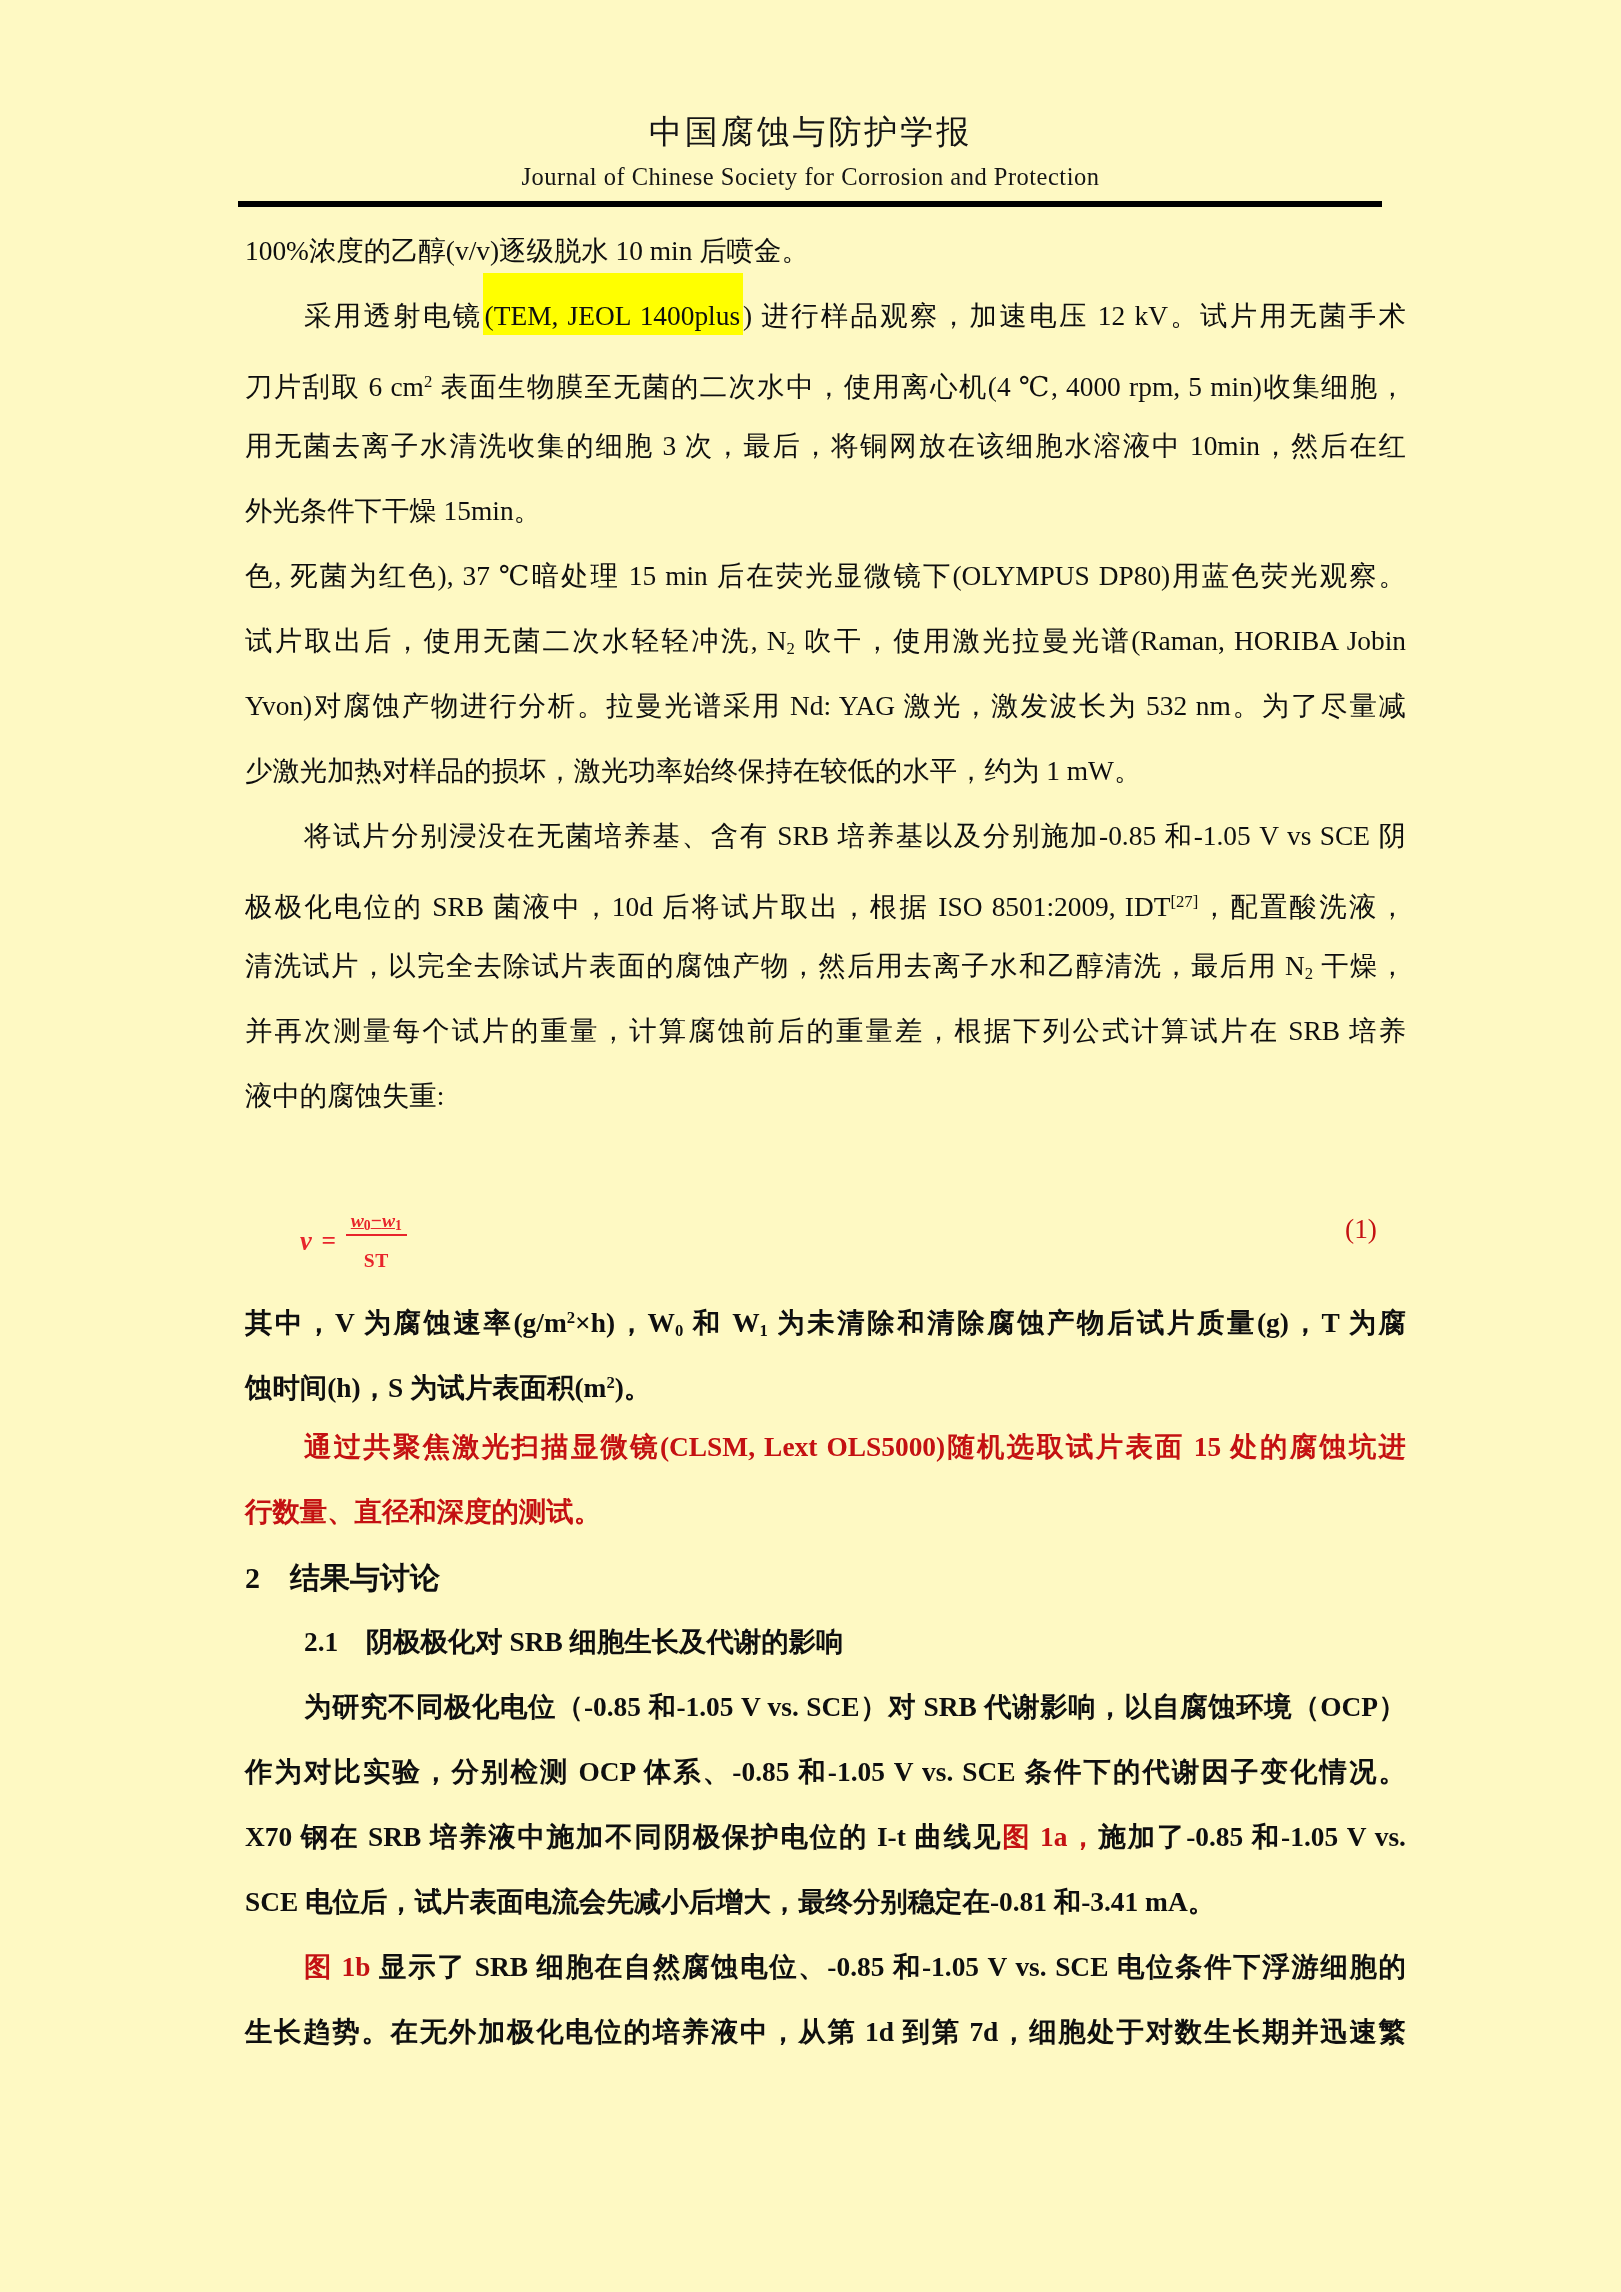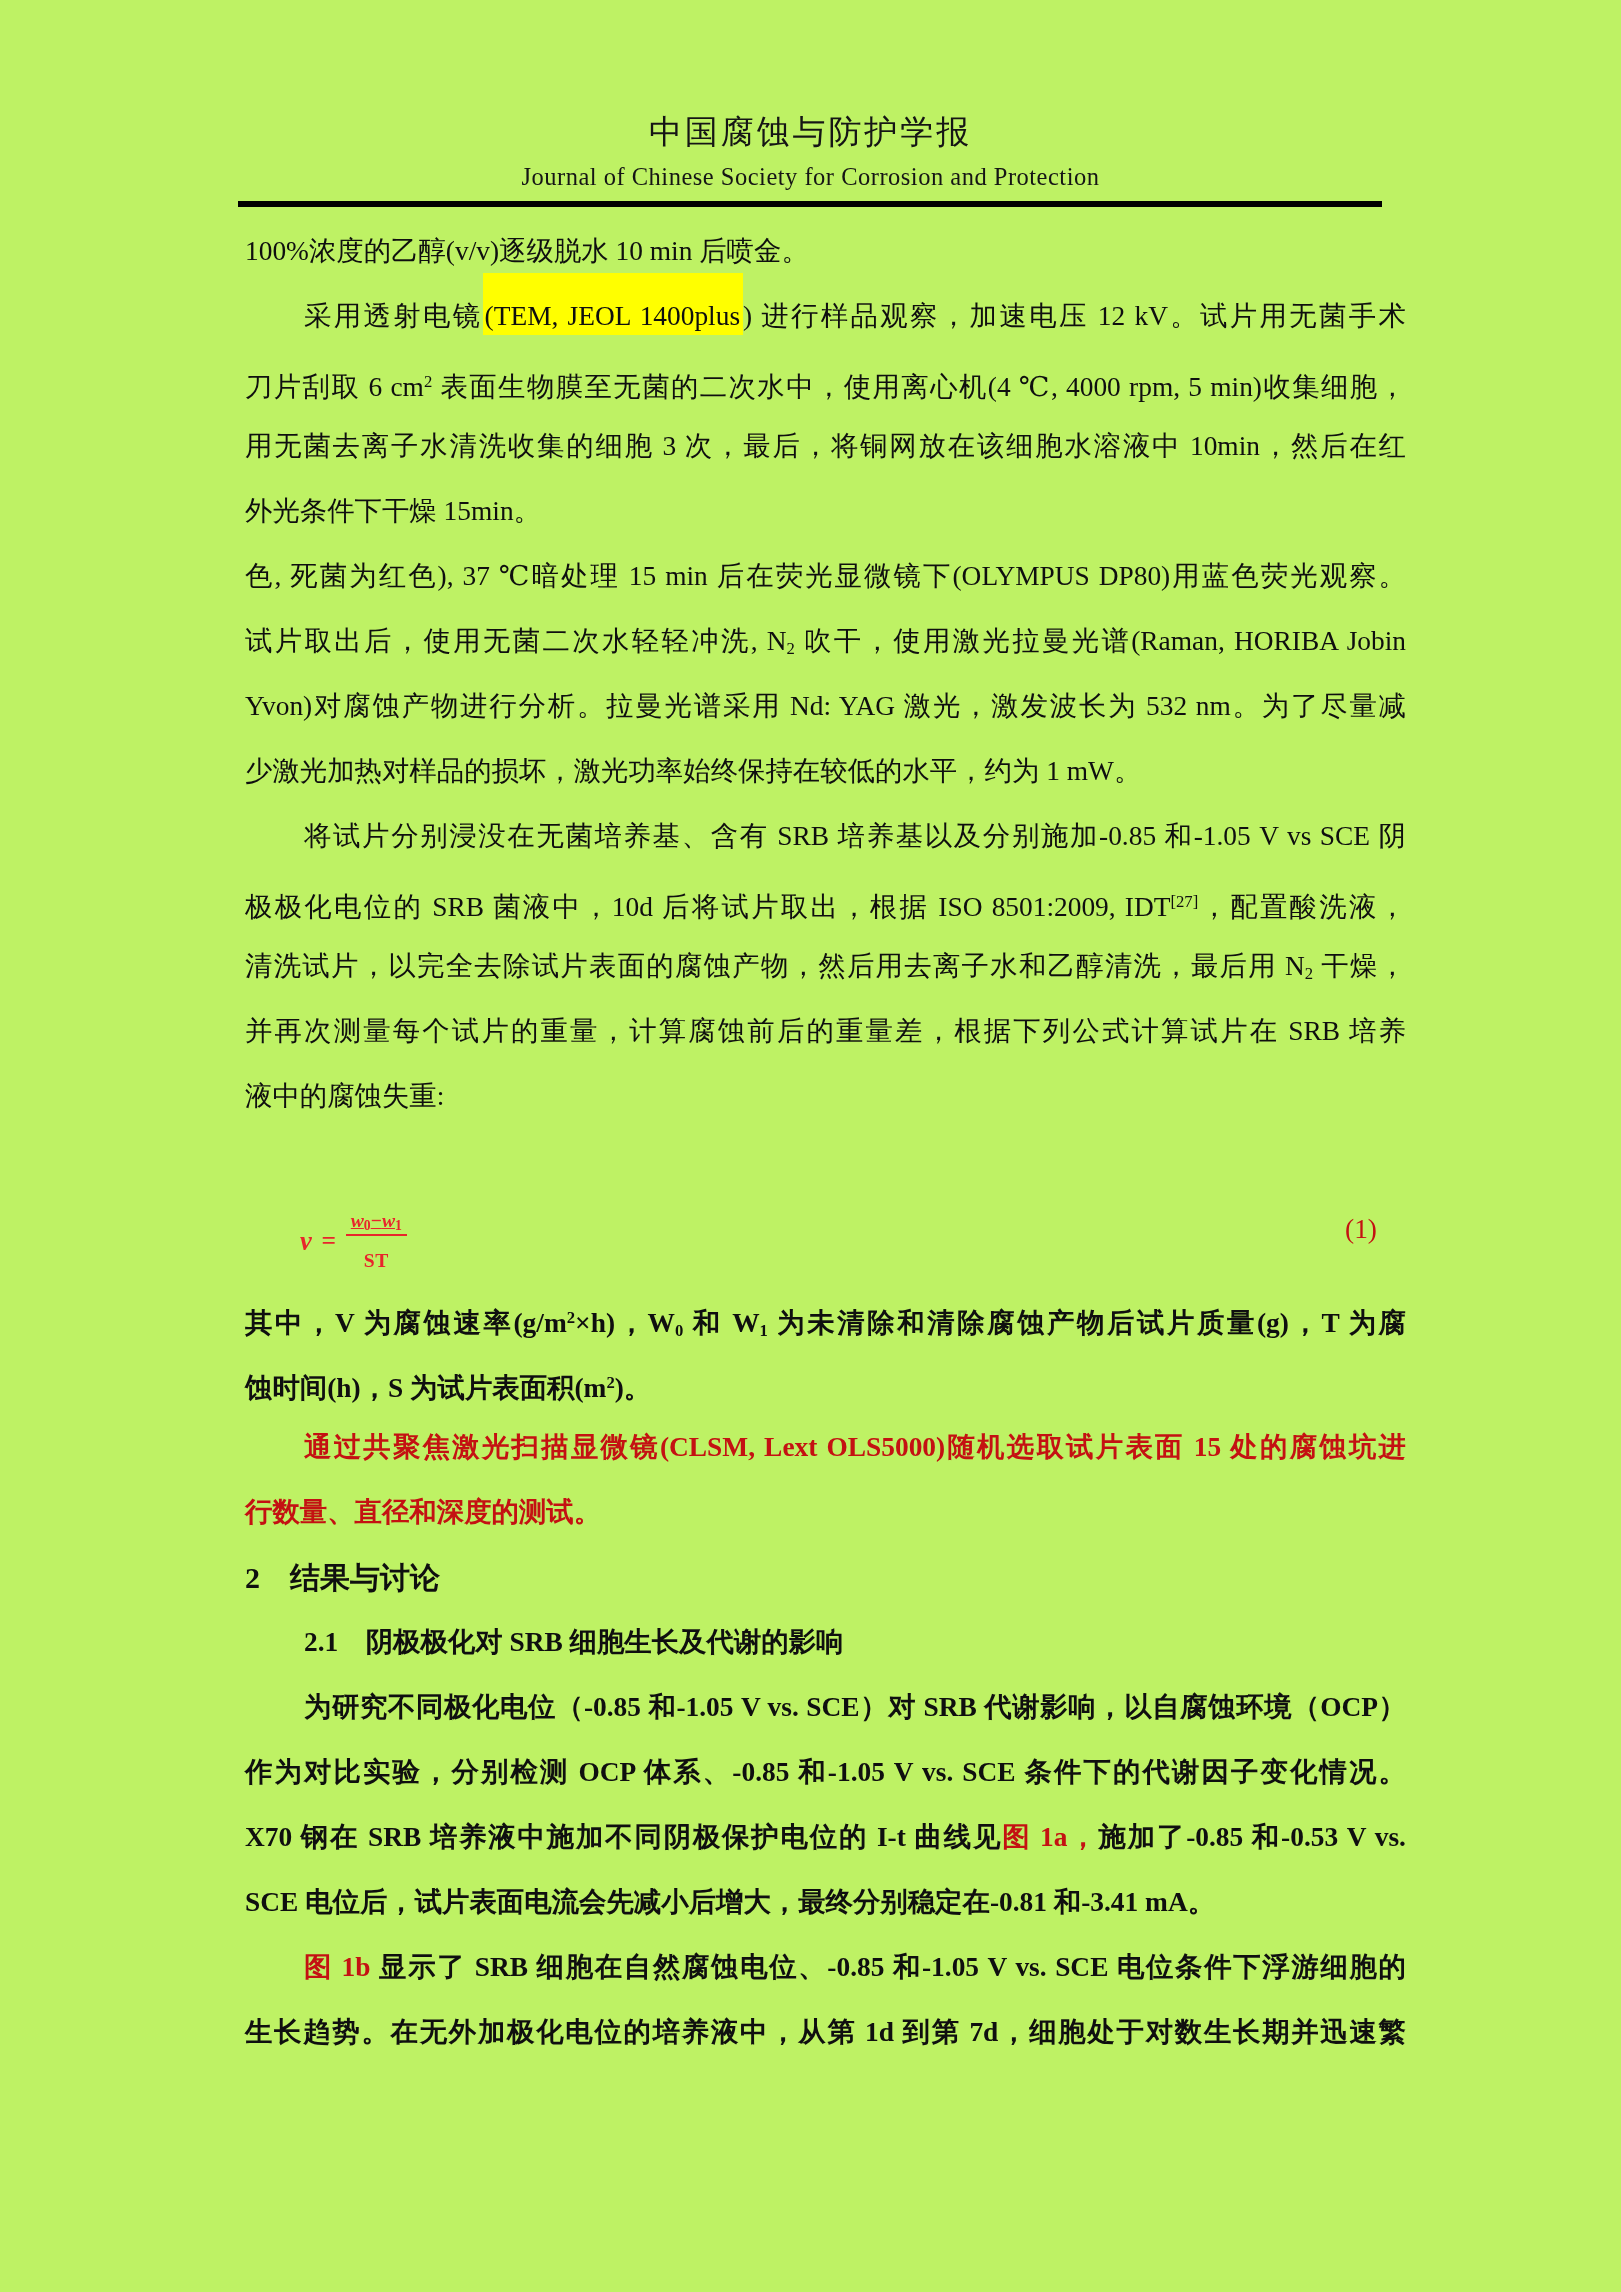--- a/index.html
+++ b/index.html
@@ -1,19 +1,19 @@
 <!DOCTYPE html>
 <html><head>
 <meta charset="utf-8">
 <style>
   html,body{margin:0;padding:0;background:#ffffff;}
   .page{
     position:relative;
     width:1621px;height:2293px;
-    background:#bef264;
+    background:#fef9c3;
     font-family:"Liberation Serif","DejaVu Serif",serif;
     color:#0f0f0f;
     overflow:hidden;
   }
   .title-cn{
     position:absolute;left:0;right:0;top:110px;
     text-align:center;font-size:33px;letter-spacing:2.9px;color:#151515;
   }
   .title-en{
     position:absolute;left:0;right:0;top:163px;
@@ -88,20 +88,20 @@
 
   <div id="secB" class="sec">
       <div class="line just"><span>其中，V 为腐蚀速率(g/m</span><span class="sup">2</span><span>×h)，W</span><span class="sub">0</span><span> 和 W</span><span class="sub">1</span><span> 为未清除和清除腐蚀产物后试片质量(g)，T 为腐</span></div>
       <div class="line"><span>蚀时间(h)，S 为试片表面积(m</span><span class="sup">2</span><span>)。</span></div>
       <div class="line ind just"><span class="red">通过共聚焦激光扫描显微镜(CLSM, Lext OLS5000)随机选取试片表面 15 处的腐蚀坑进</span></div>
       <div class="line"><span class="red">行数量、直径和深度的测试。</span></div>
       <div class="line h2"><span>2　结果与讨论</span></div>
       <div class="line h21"><span>2.1　阴极极化对 SRB 细胞生长及代谢的影响</span></div>
       <div class="line ind just"><span>为研究不同极化电位（-0.85 和-1.05 V vs. SCE）对 SRB 代谢影响，以自腐蚀环境（OCP）</span></div>
       <div class="line just"><span>作为对比实验，分别检测 OCP 体系、-0.85 和-1.05 V vs. SCE 条件下的代谢因子变化情况。</span></div>
-      <div class="line just"><span>X70 钢在 SRB 培养液中施加不同阴极保护电位的 I-t 曲线见</span><span class="red">图 1a，</span><span>施加了-0.85 和-0.53 V vs.</span></div>
+      <div class="line just"><span>X70 钢在 SRB 培养液中施加不同阴极保护电位的 I-t 曲线见</span><span class="red">图 1a，</span><span>施加了-0.85 和-1.05 V vs.</span></div>
       <div class="line"><span>SCE 电位后，试片表面电流会先减小后增大，最终分别稳定在-0.81 和-3.41 mA。</span></div>
       <div class="line ind just"><span class="red">图 1b</span><span> 显示了 SRB 细胞在自然腐蚀电位、-0.85 和-1.05 V vs. SCE 电位条件下浮游细胞的</span></div>
       <div class="line just"><span>生长趋势。在无外加极化电位的培养液中，从第 1d 到第 7d，细胞处于对数生长期并迅速繁</span></div>
     </div>
 
 </div>
 
 
 </body></html>

